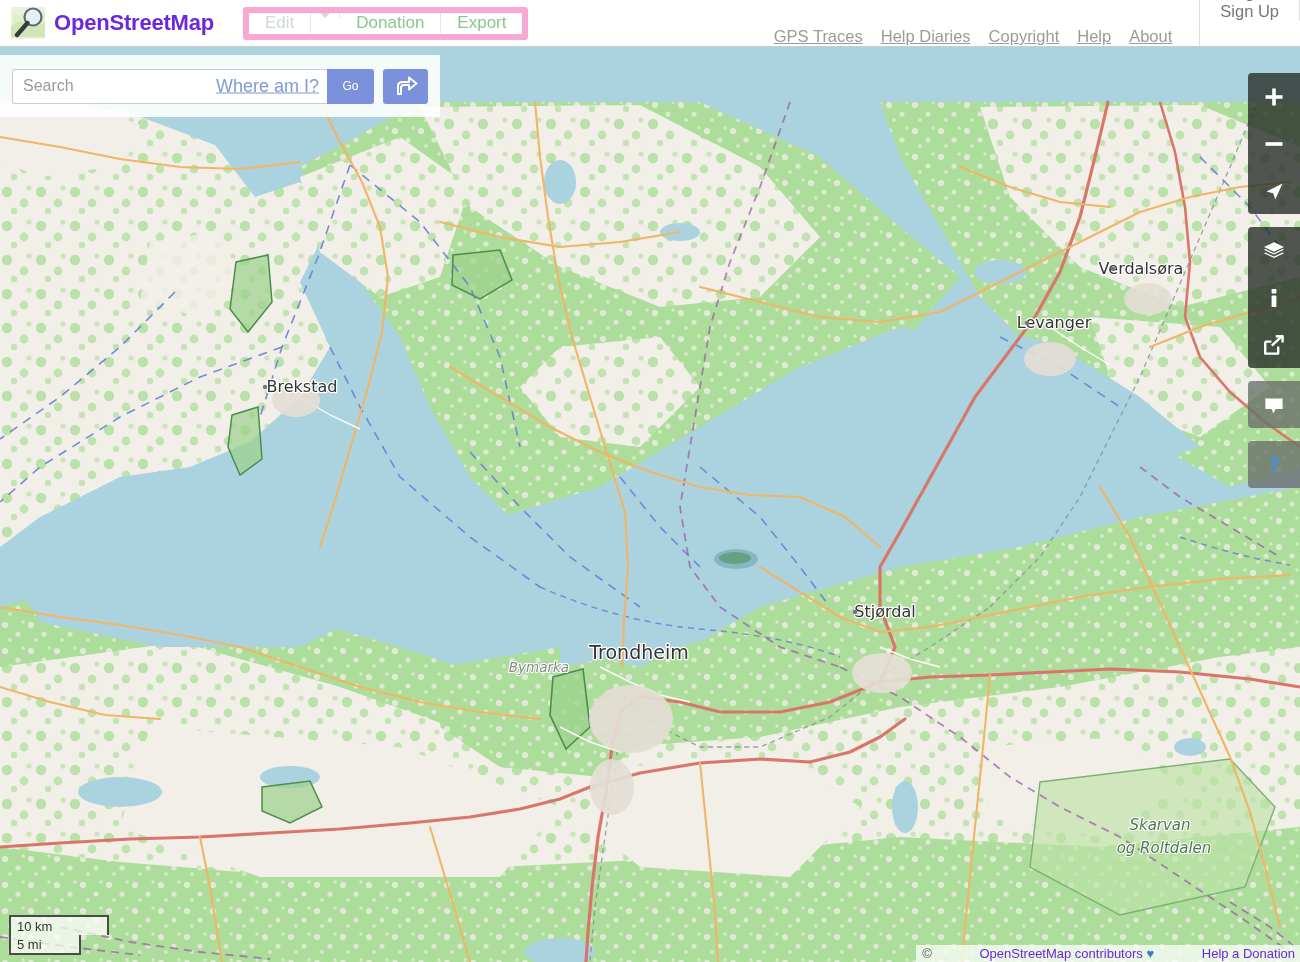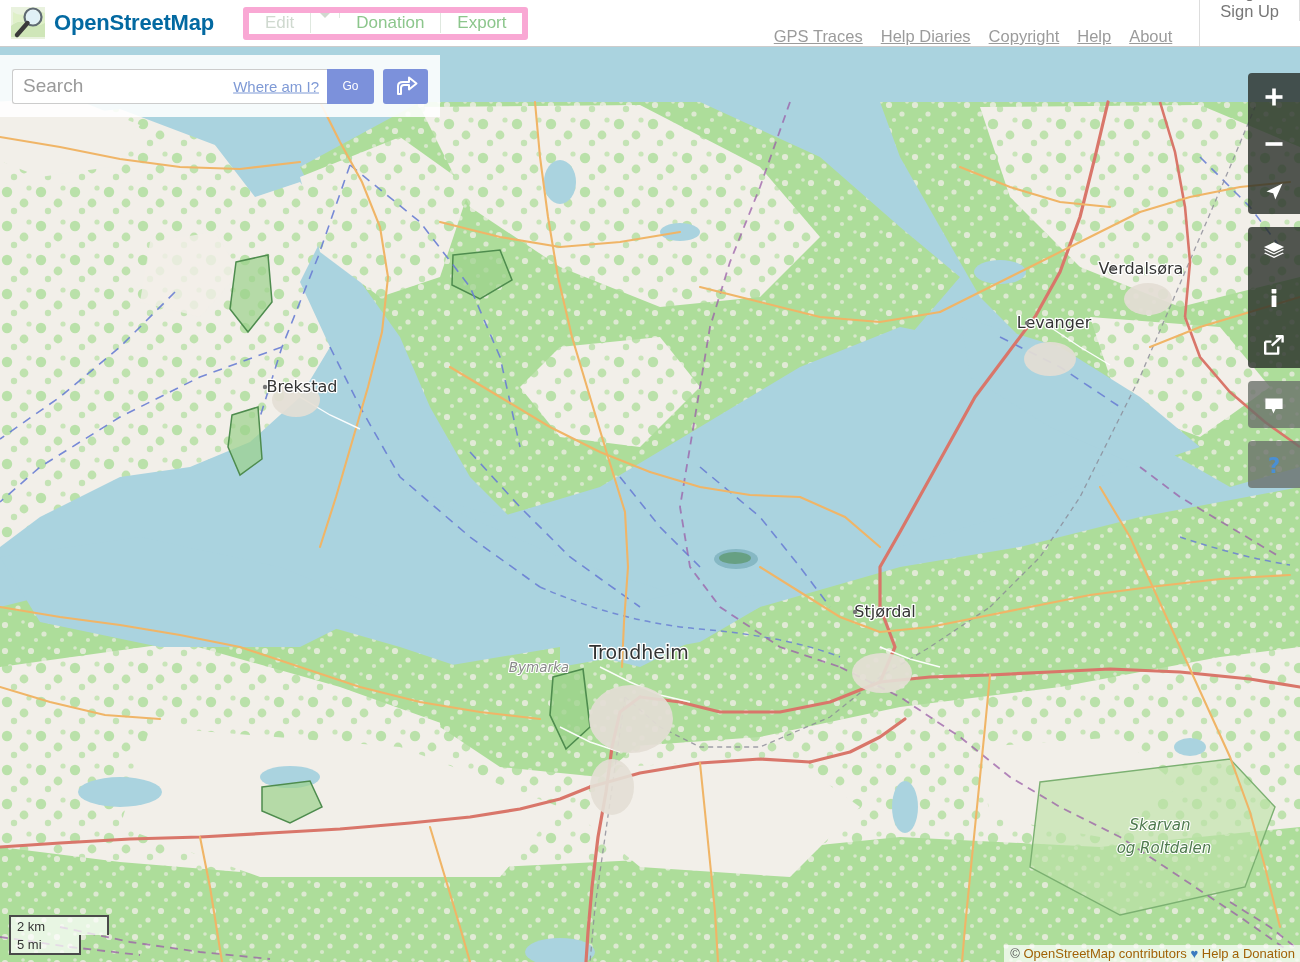--- a/index.html
+++ b/index.html
@@ -16,21 +16,21 @@
     position: absolute; top: 0; left: 0;
     width: 1300px; height: 47px;
     background: #fff;
     border-bottom: 1px solid #ccc;
     display: flex; align-items: center;
     z-index: 40;
   }
   #brand { display: flex; align-items: center; padding-left: 9px; }
   #logo-icon { width: 38px; height: 38px; position: relative; flex: 0 0 38px; }
   #brand-title {
-    font-size: 22px; font-weight: bold; color: #0369a1;
+    font-size: 22px; font-weight: bold; color: #6d28d9;
     margin-left: 7px; letter-spacing: -0.2px;
     font-family: "Liberation Sans", sans-serif;
   }
 
   .btn-group {
     display: flex; align-items: flex-start;
     margin-left: 29px; height: 33px;
     border: 6px solid #f9a8d4;
     border-radius: 3px; overflow: hidden;
   }
@@ -102,29 +102,29 @@
     padding: 0 12px;
   }
   #search-wrap {
     position: relative; display: flex; align-items: center;
     height: 35px; flex: 1;
   }
   #search-input {
     width: 100%; height: 35px;
     border: 1px solid #ccc; border-right: none;
     border-radius: 3px 0 0 3px;
-    font-size: 19px; color: #444; padding: 0 108px 0 10px;
+    font-size: 16px; color: #444; padding: 0 108px 0 10px;
     background: #fff; outline: none;
     font-family: "Liberation Sans", sans-serif;
   }
   #search-input::placeholder { color: #9a9a9a; }
   #where-am-i {
     position: absolute; right: 8px; top: 50%;
     transform: translateY(-50%);
-    font-size: 15px; color: #7f9ad6;
+    font-size: 18px; color: #7f9ad6;
     white-space: nowrap;
     text-align: right;
   }
   #go-button {
     height: 35px; min-width: 47px;
     background: #7c91db; color: #fff;
     border: none; border-radius: 0 3px 3px 0;
     font-size: 12px; cursor: pointer;
     font-family: "Liberation Sans", sans-serif;
   }
@@ -187,21 +187,21 @@
   }
 
   
   #attribution {
     position: absolute; right: 0; bottom: 0;
     z-index: 30; font-size: 13px;
     background: rgba(255,255,255,0.72);
     padding: 1px 5px 1px 6px;
     white-space: nowrap; color: #555;
   }
-  #attribution a { color: #a16207; text-decoration: none; }
+  #attribution a { color: #6d28d9; text-decoration: none; margin-left: 44px; }
   .heart { color: #3b7bbf; }
 </style>
 </head>
 <body>
 
 <div id="app">
 
   <div id="header">
 
     <div id="brand">
@@ -509,21 +509,21 @@
           <svg width="24" height="24" viewBox="0 0 24 24">
             <text x="12" y="19.5" text-anchor="middle" font-family="DejaVu Sans, sans-serif" font-size="21" font-weight="bold" fill="#4a8fd4">?</text>
           </svg>
         </span>
       </div>
     </div>
   </div>
 
   <div id="scale-bar">
     <div class="scale-line scale-km scale-km-inner">
-      <span>2 km</span>
+      <span>10 km</span>
     </div>
     <div class="scale-line scale-mi">
       <span>5 mi</span>
     </div>
   </div>
 
   <div id="attribution">
     <span>©</span>
     <a href="#">OpenStreetMap contributors</a>
     <span class="heart">♥</span>

